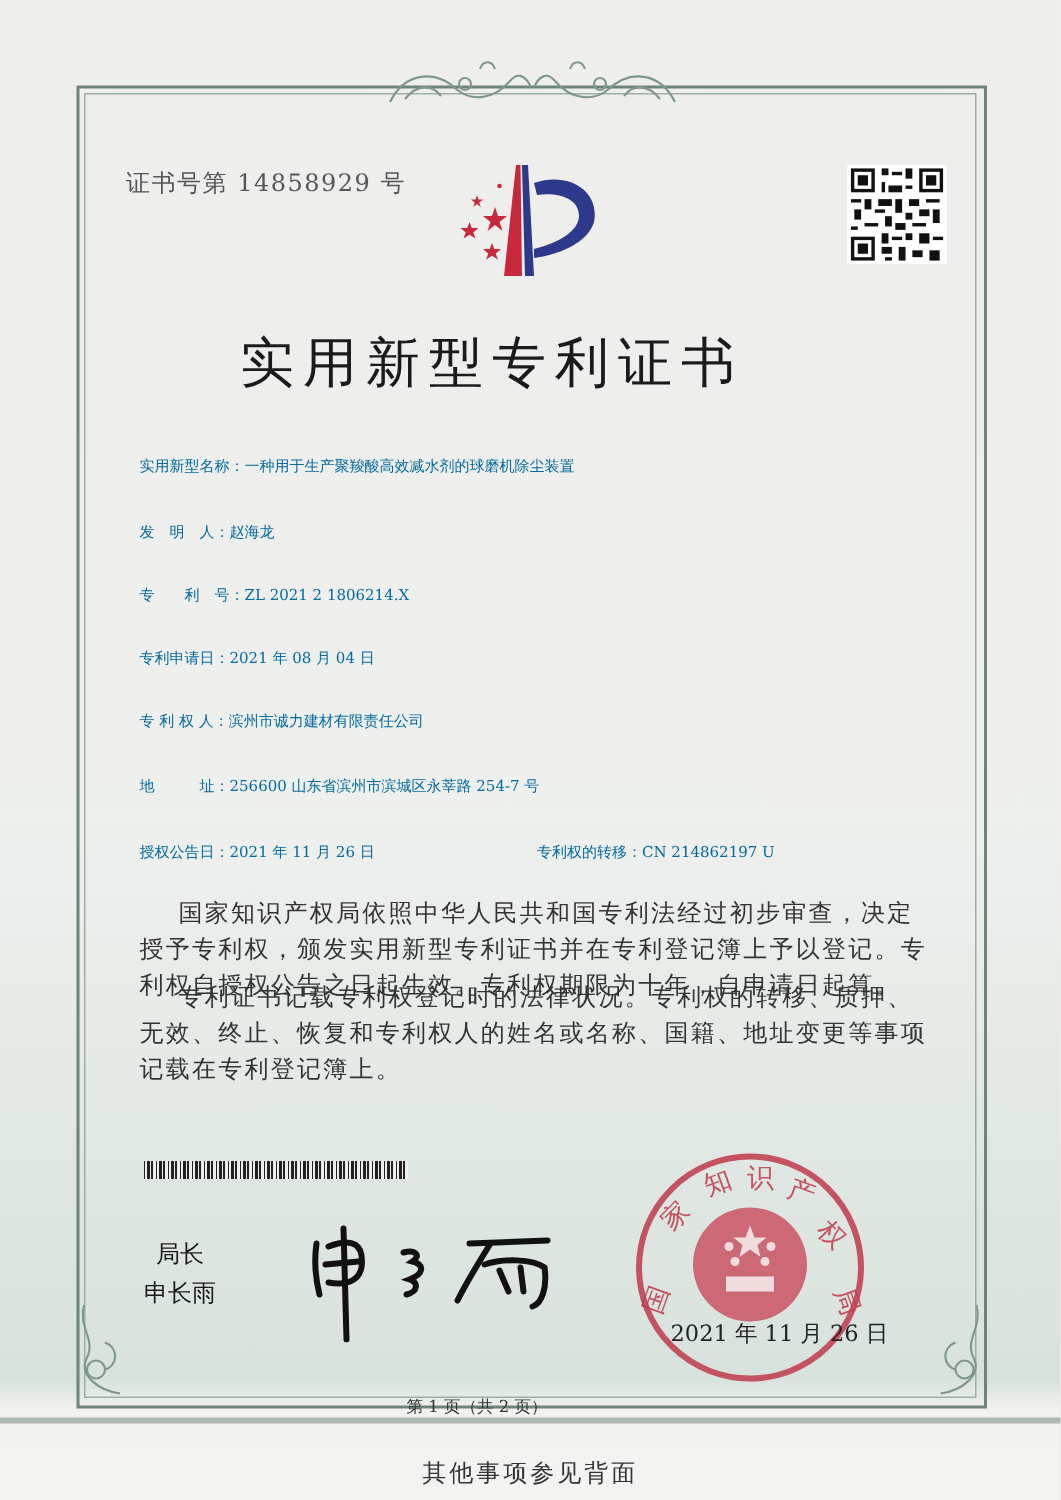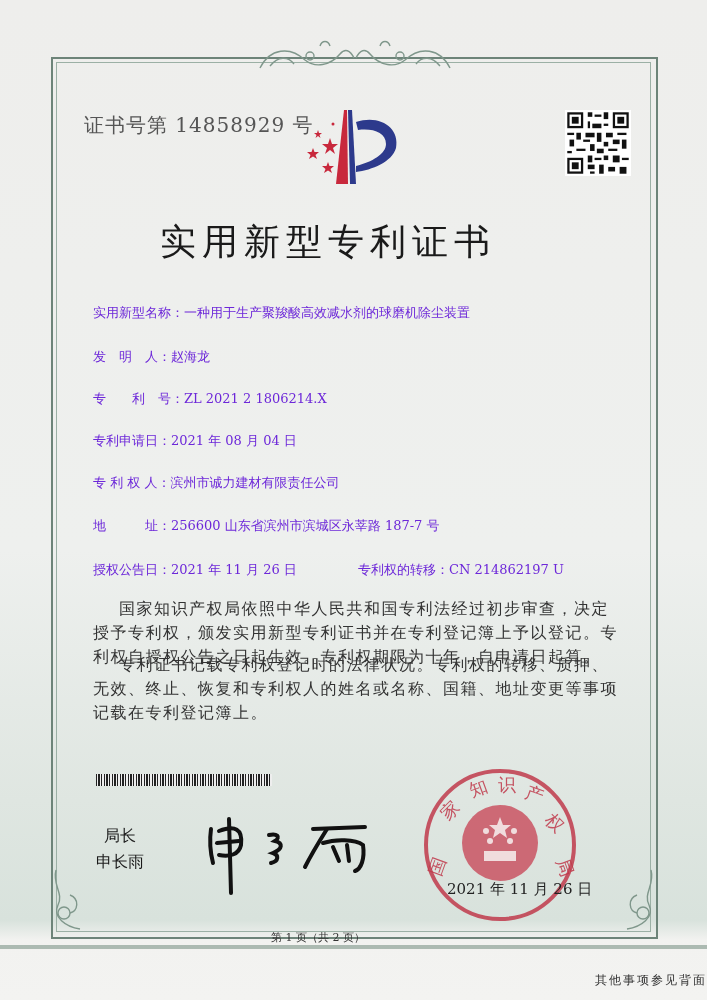--- a/index.html
+++ b/index.html
@@ -19,32 +19,32 @@
   }
   .frame-inner {
     position:absolute; left:56px; top:62px; width:593px; height:868px;
     border:1px solid #9bb0a5;
   }
   .ornament-top {
     position:absolute; left:250px; top:38px; width:210px; height:38px;
   }
   .ornament-corner { position:absolute; width:50px; height:70px; }
   .cert-no {
-    position:absolute; left:84px; top:112px; font-size:20px; color:#555;
+    position:absolute; left:84px; top:112px; font-size:16px; color:#555;
     letter-spacing:1px;
   }
   .logo { position:absolute; left:300px; top:100px; width:110px; height:90px; }
   .qr { position:absolute; left:565px; top:110px; width:66px; height:66px; background:#fff; }
   .title {
     position:absolute; left:0; width:656px; top:218px; text-align:center;
     font-size:36px; letter-spacing:6px; color:#1a1a1a;
     font-family:"DejaVu Sans","Liberation Sans",sans-serif;
   }
   .field {
-    position:absolute; left:93px; font-size:13px; color:#6d28d9; white-space:nowrap;text-decoration:underline;
+    position:absolute; left:93px; font-size:10px; color:#0369a1; white-space:nowrap;text-decoration:underline;
   }
   .field .lbl { display:inline-block; }
   .field .val { display:inline-block; }
   .para {
     position:absolute; left:93px; width:525px; font-size:16px; line-height:24px;
     color:#333; text-indent:26px; letter-spacing:1.5px;
   }
   .barcode {
     position:absolute; left:96px; top:774px; width:176px; height:12px;
     background:repeating-linear-gradient(90deg,#222 0 1px,#eee 1px 2px,#222 2px 4px,#eee 4px 5px,#222 5px 6px,#eee 6px 8px);
@@ -58,22 +58,22 @@
   .seal { position:absolute; left:420px; top:765px; width:160px; height:160px; }
   .seal-date {
     position:absolute; left:447px; top:880px; font-size:15px; color:#222;
     font-family:"DejaVu Serif","Liberation Serif",serif;
   }
   .page-num {
     position:absolute; left:0; width:636px; top:930px; text-align:center;
     font-size:11px; color:#333;
   }
   .footer-note {
-    position:absolute; left:0; width:707px; top:972px; text-align:right;
-    font-size:12px; color:#333; letter-spacing:2px;
+    position:absolute; left:0; width:707px; top:972px; text-align:center;
+    font-size:16px; color:#333; letter-spacing:2px;
   }
   .band { position:absolute; left:0; top:945px; width:707px; height:4px; background:#8ea397; opacity:.7; }
 </style>
 </head>
 <body>
 
 <div class="page-bg"></div>
 <div class="frame-outer"></div>
 <div class="frame-inner"></div>
 
@@ -182,21 +182,21 @@
 <div class="field" style="top:390px">
   <span class="lbl">专　　利　号：</span><span class="val">ZL 2021 2 1806214.X</span>
 </div>
 <div class="field" style="top:432px">
   <span class="lbl">专利申请日：</span><span class="val">2021 年 08 月 04 日</span>
 </div>
 <div class="field" style="top:474px">
   <span class="lbl">专 利 权 人：</span><span class="val">滨州市诚力建材有限责任公司</span>
 </div>
 <div class="field" style="top:517px">
-  <span class="lbl">地　　　址：</span><span class="val">256600 山东省滨州市滨城区永莘路 187-7 号</span>
+  <span class="lbl">地　　　址：</span><span class="val">256600 山东省滨州市滨城区永莘路 254-7 号</span>
 </div>
 <div class="field" style="top:561px">
   <span class="lbl">授权公告日：</span><span class="val">2021 年 11 月 26 日</span>
 </div>
 <div class="field" style="top:561px;left:358px">
   <span class="lbl">专利权的转移：</span><span class="val">CN 214862197 U</span>
 </div>
 
 <div class="para" style="top:597px">国家知识产权局依照中华人民共和国专利法经过初步审查，决定授予专利权，颁发实用新型专利证书并在专利登记簿上予以登记。专利权自授权公告之日起生效。专利权期限为十年，自申请日起算。</div>
 <div class="para" style="top:653px">专利证书记载专利权登记时的法律状况。专利权的转移、质押、无效、终止、恢复和专利权人的姓名或名称、国籍、地址变更等事项记载在专利登记簿上。</div>

